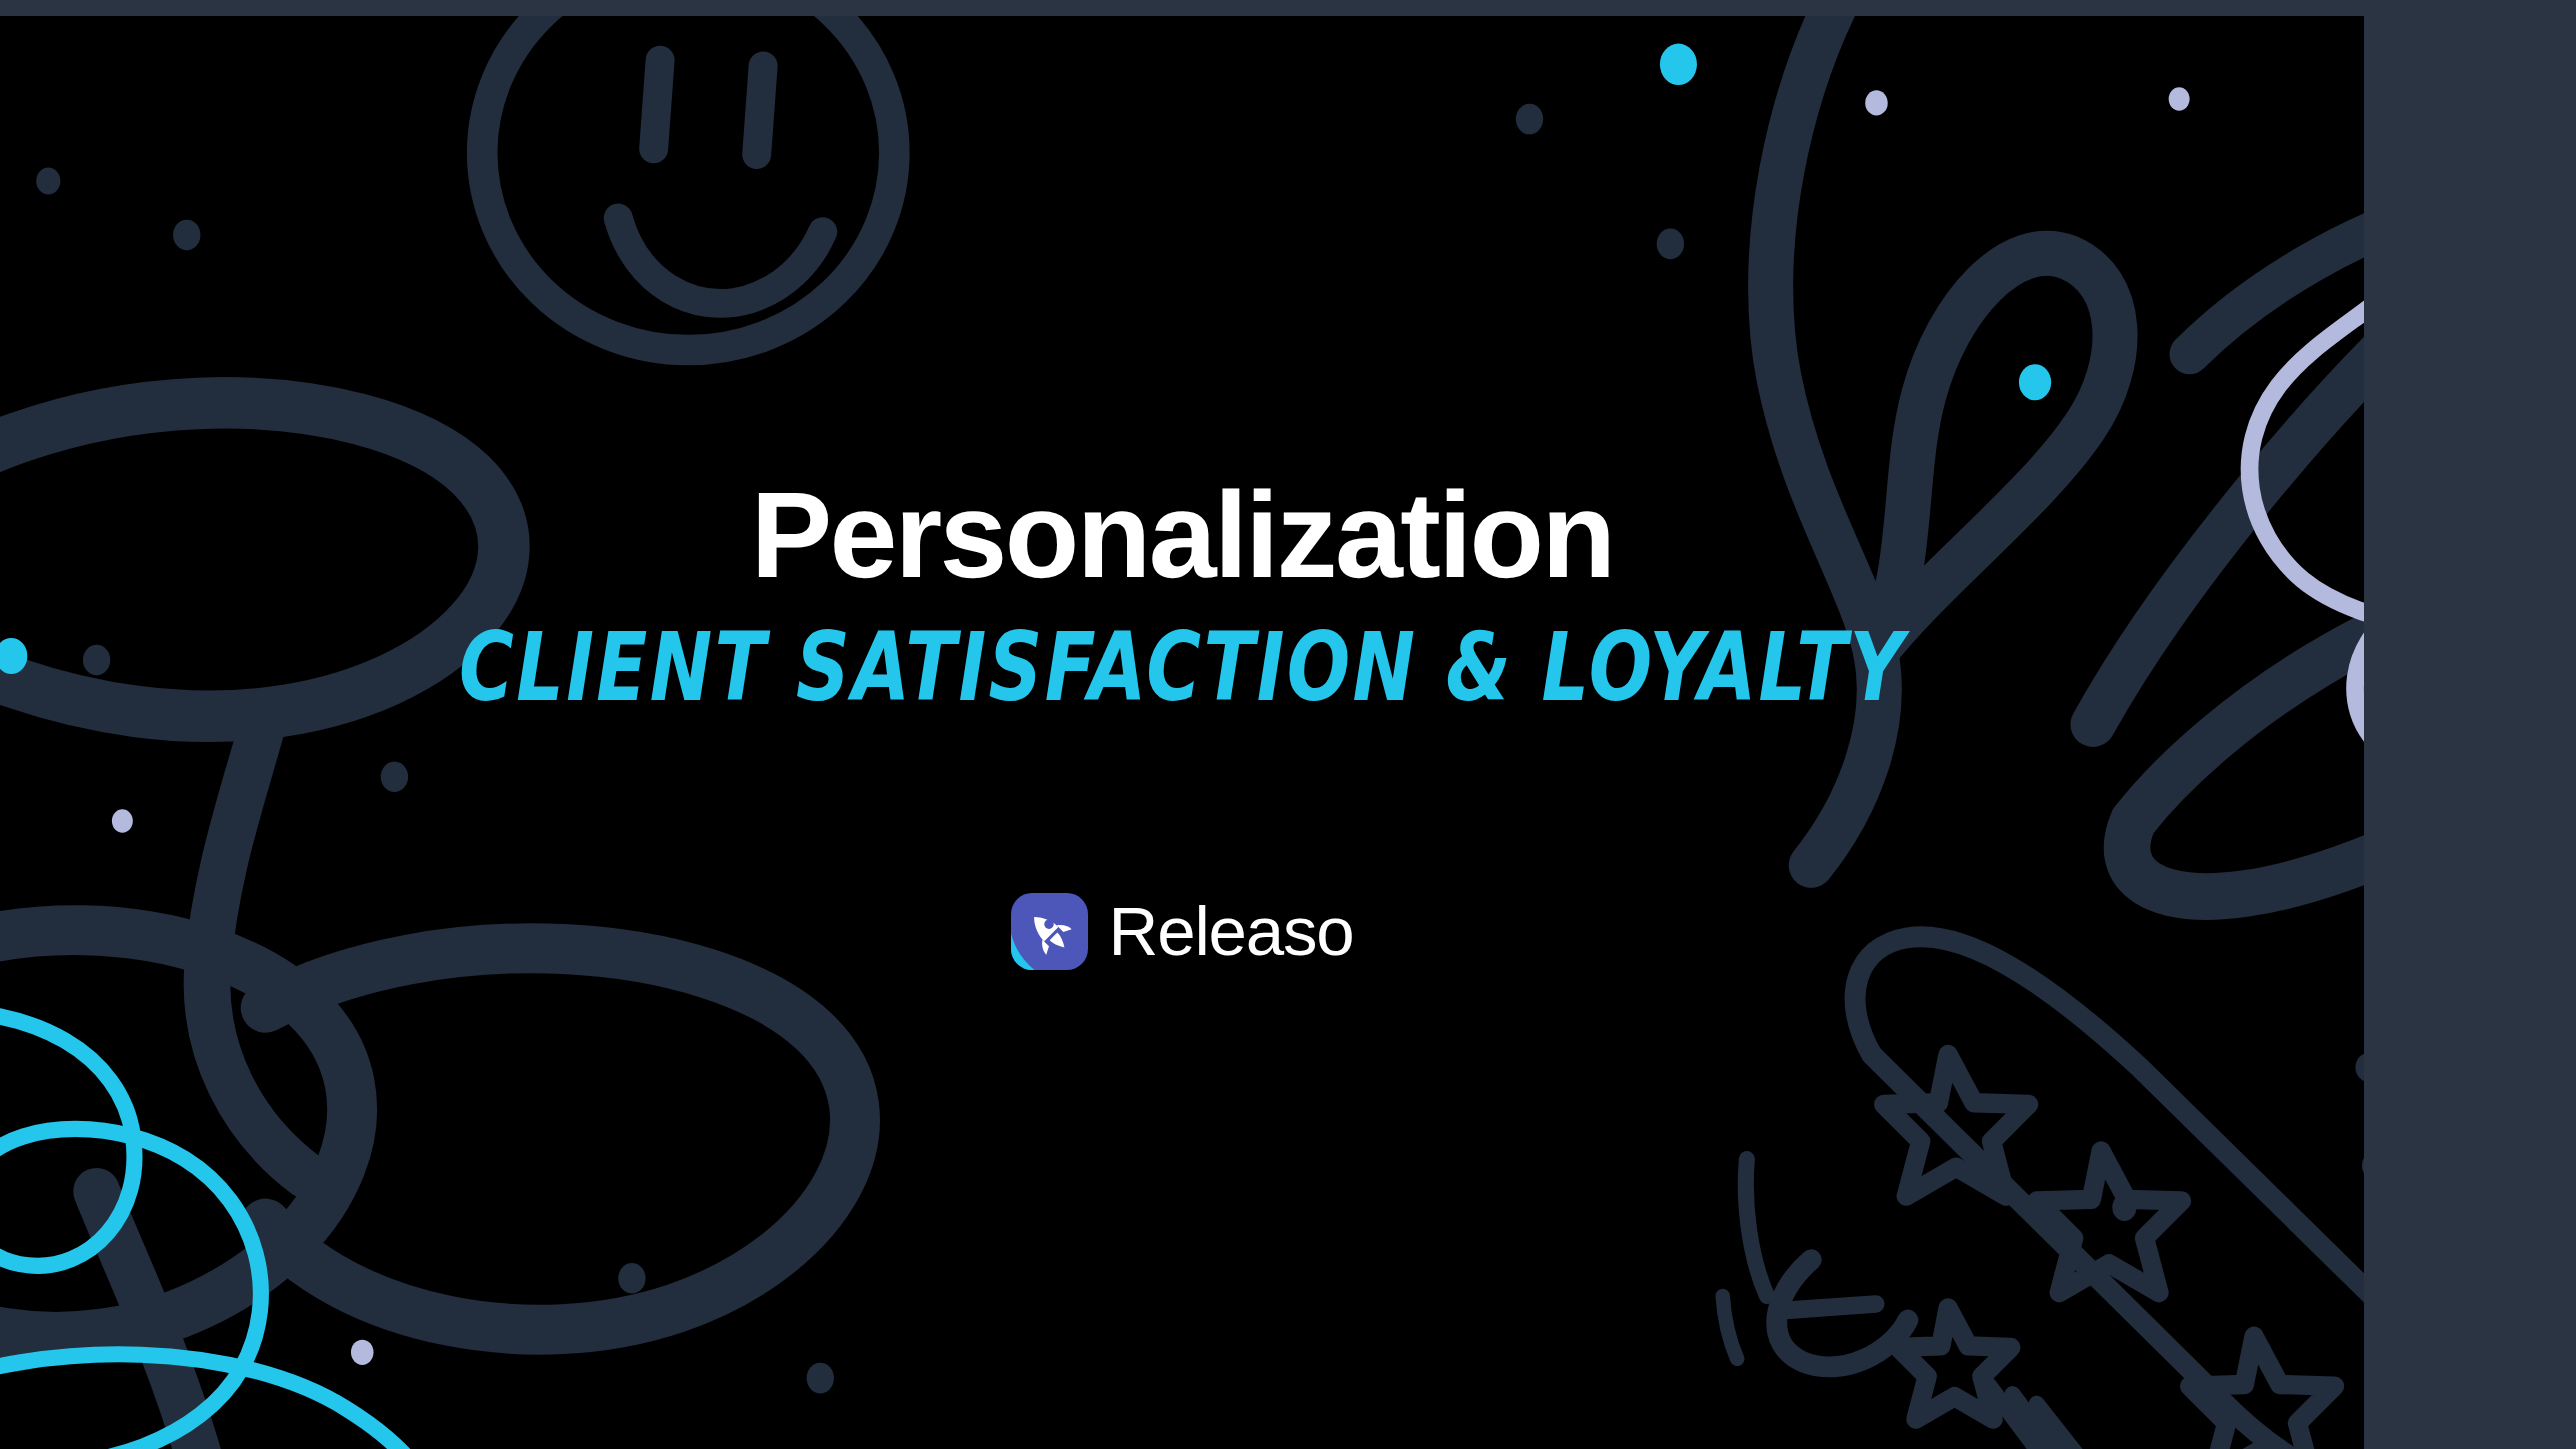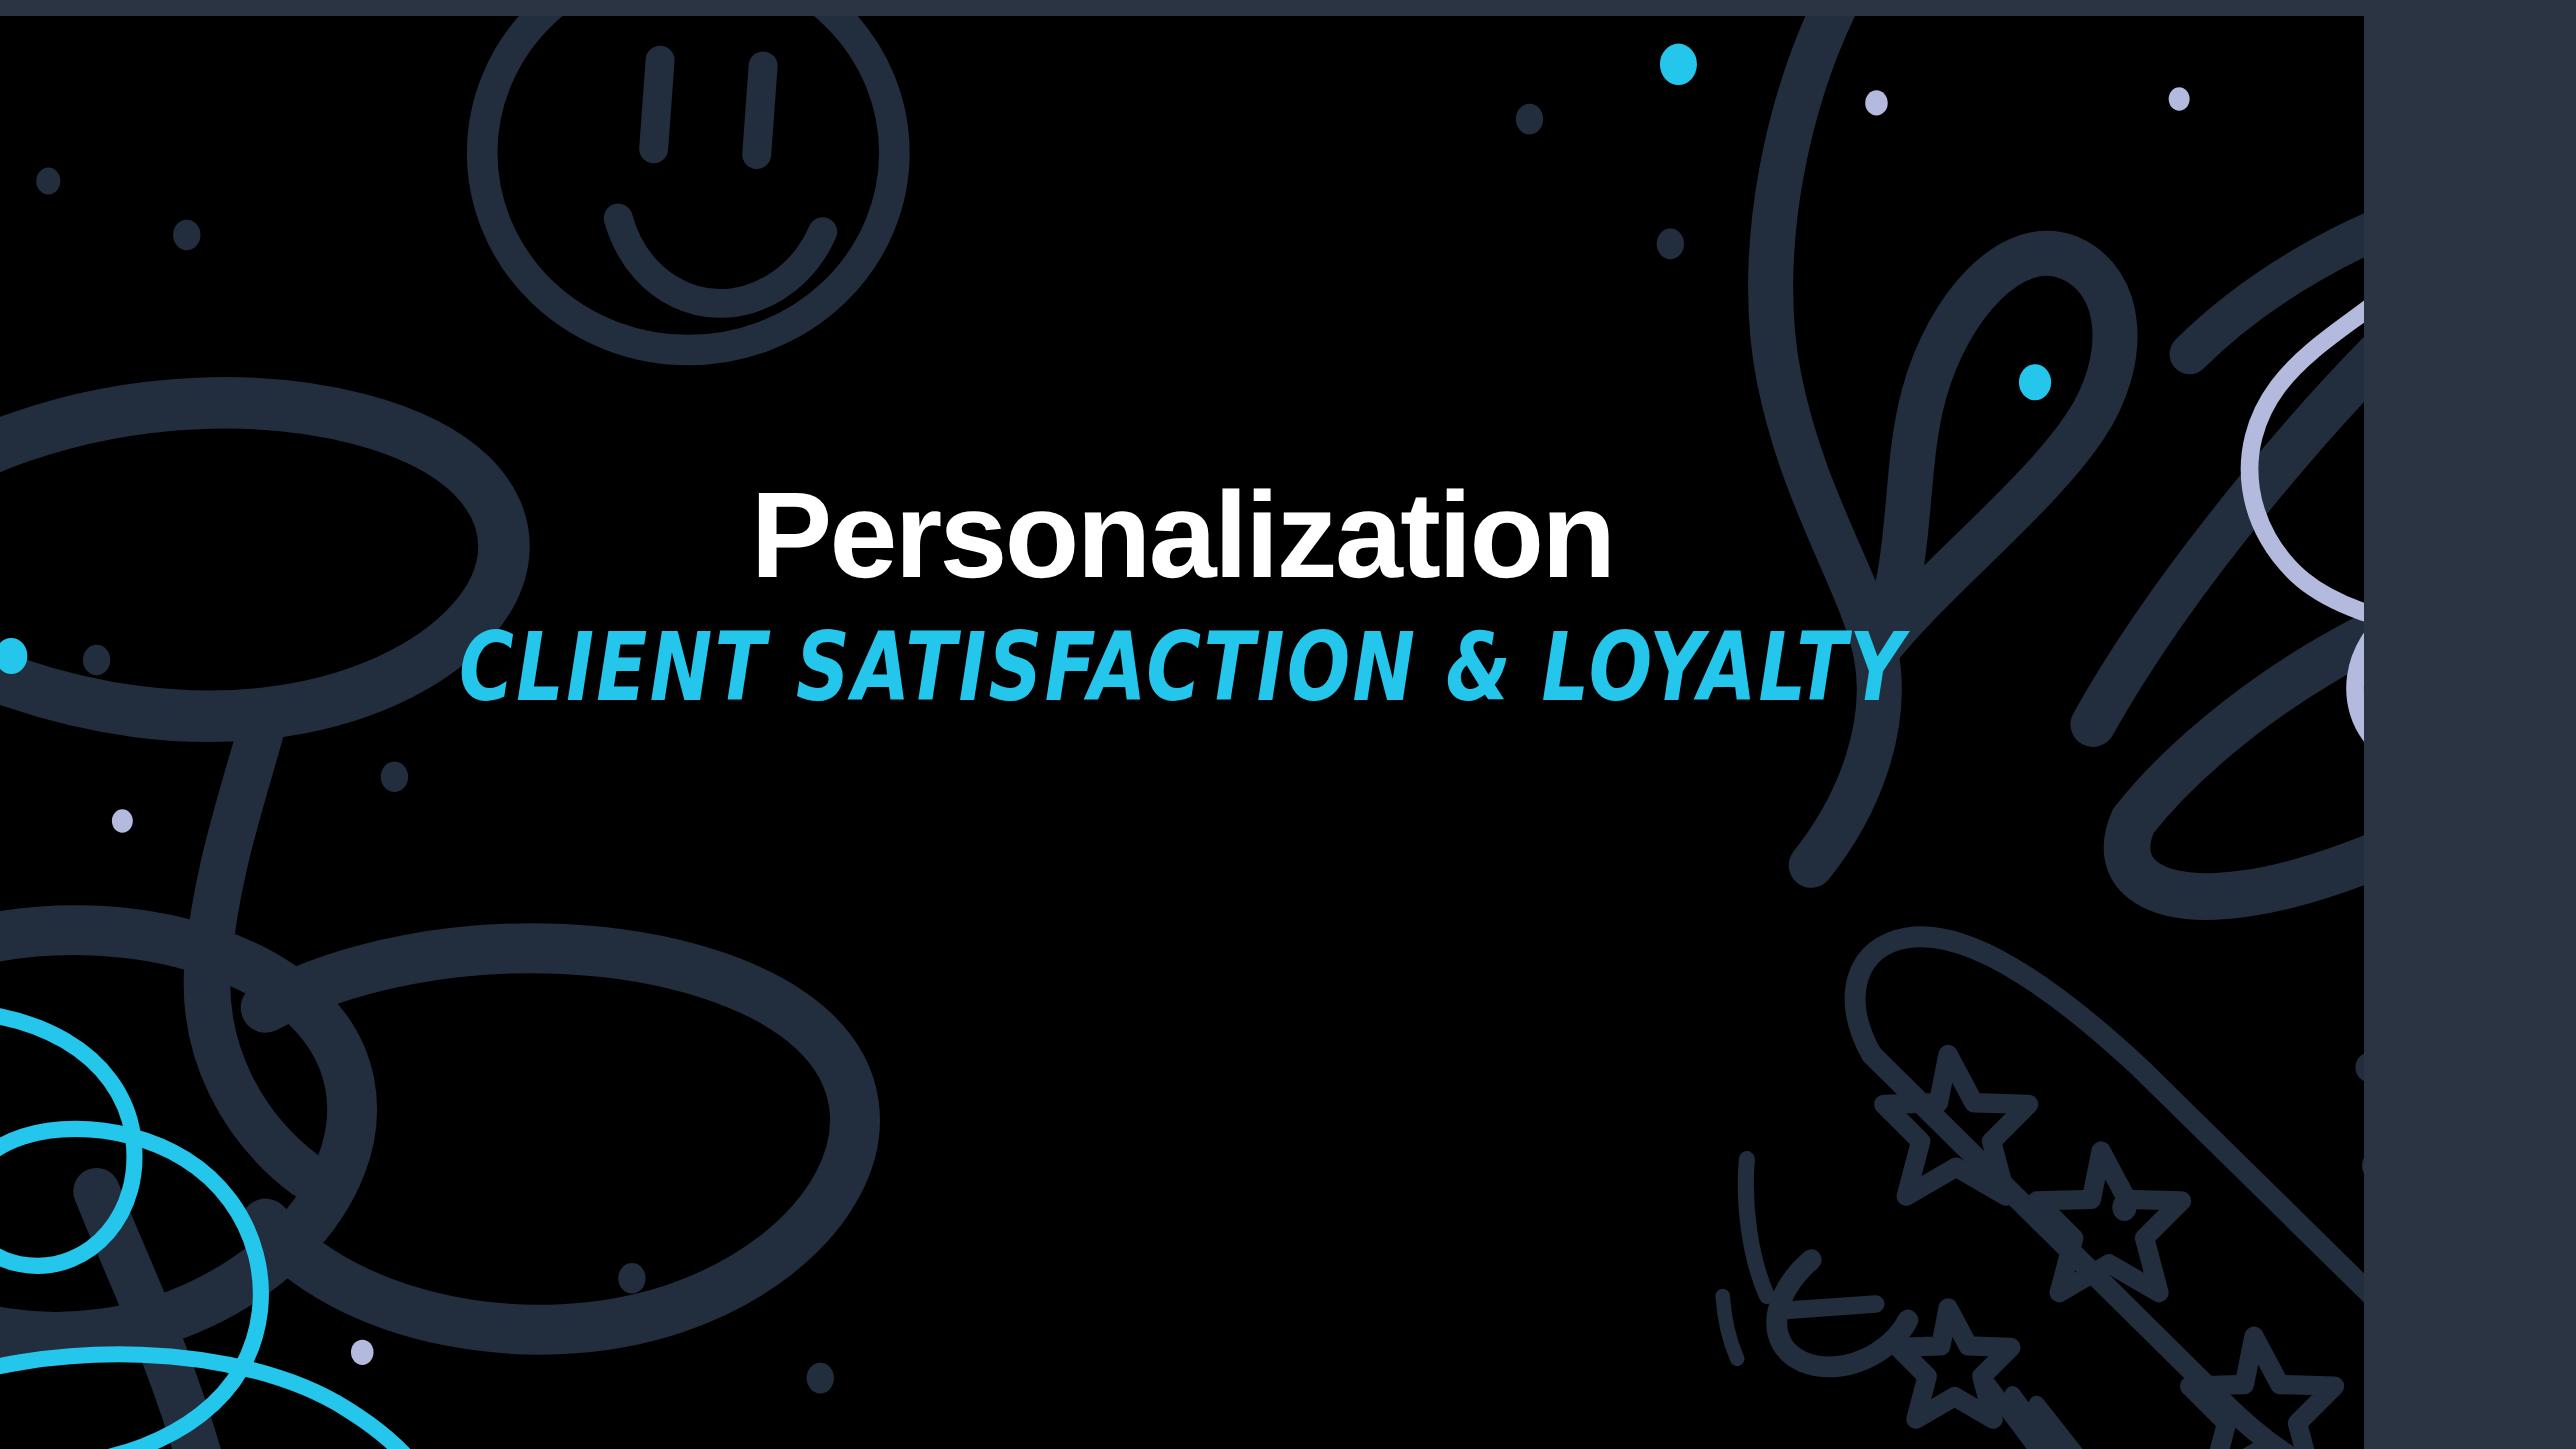--- a/index.html
+++ b/index.html
@@ -245,16 +245,34 @@
   </svg>
 
   <div id="content">
 
     <h1 class="headline" style="color: rgb(255, 255, 255);">
       <span class="ln">Personalization</span>
     </h1>
 
     <div class="subhead" style="color: rgb(37, 198, 236);">Client Satisfaction &amp; Loyalty</div>
 
+    <div class="brand">
+      <div class="brand-mark" style="background: rgb(76, 87, 185);">
+        <span class="swoosh" style="background: rgb(35, 198, 236);"></span>
+        <svg class="rocket" viewBox="0 0 64 64">
+          <g transform="rotate(-45 32 32)" fill="#ffffff">
+
+            <path d="M32 5 C41 14, 45 26, 45 36 L19 36 C19 26, 23 14, 32 5 Z"></path>
+
+            <path d="M19 33 C12 38, 9 45, 9 50 L19 45 Z"></path>
+            <path d="M45 33 C52 38, 55 45, 55 50 L45 45 Z"></path>
+
+            <path d="M25 40 L39 40 C39 48, 35 55, 32 60 C29 55, 25 48, 25 40 Z"></path>
+          </g>
+          <circle cx="32" cy="22" r="6" fill="#4c57b9"></circle>
+        </svg>
+      </div>
+      <div class="brand-name" style="color: rgb(255, 255, 255);">Releaso</div>
+    </div>
 
   </div>
 </div>
 
 
 </body></html>

